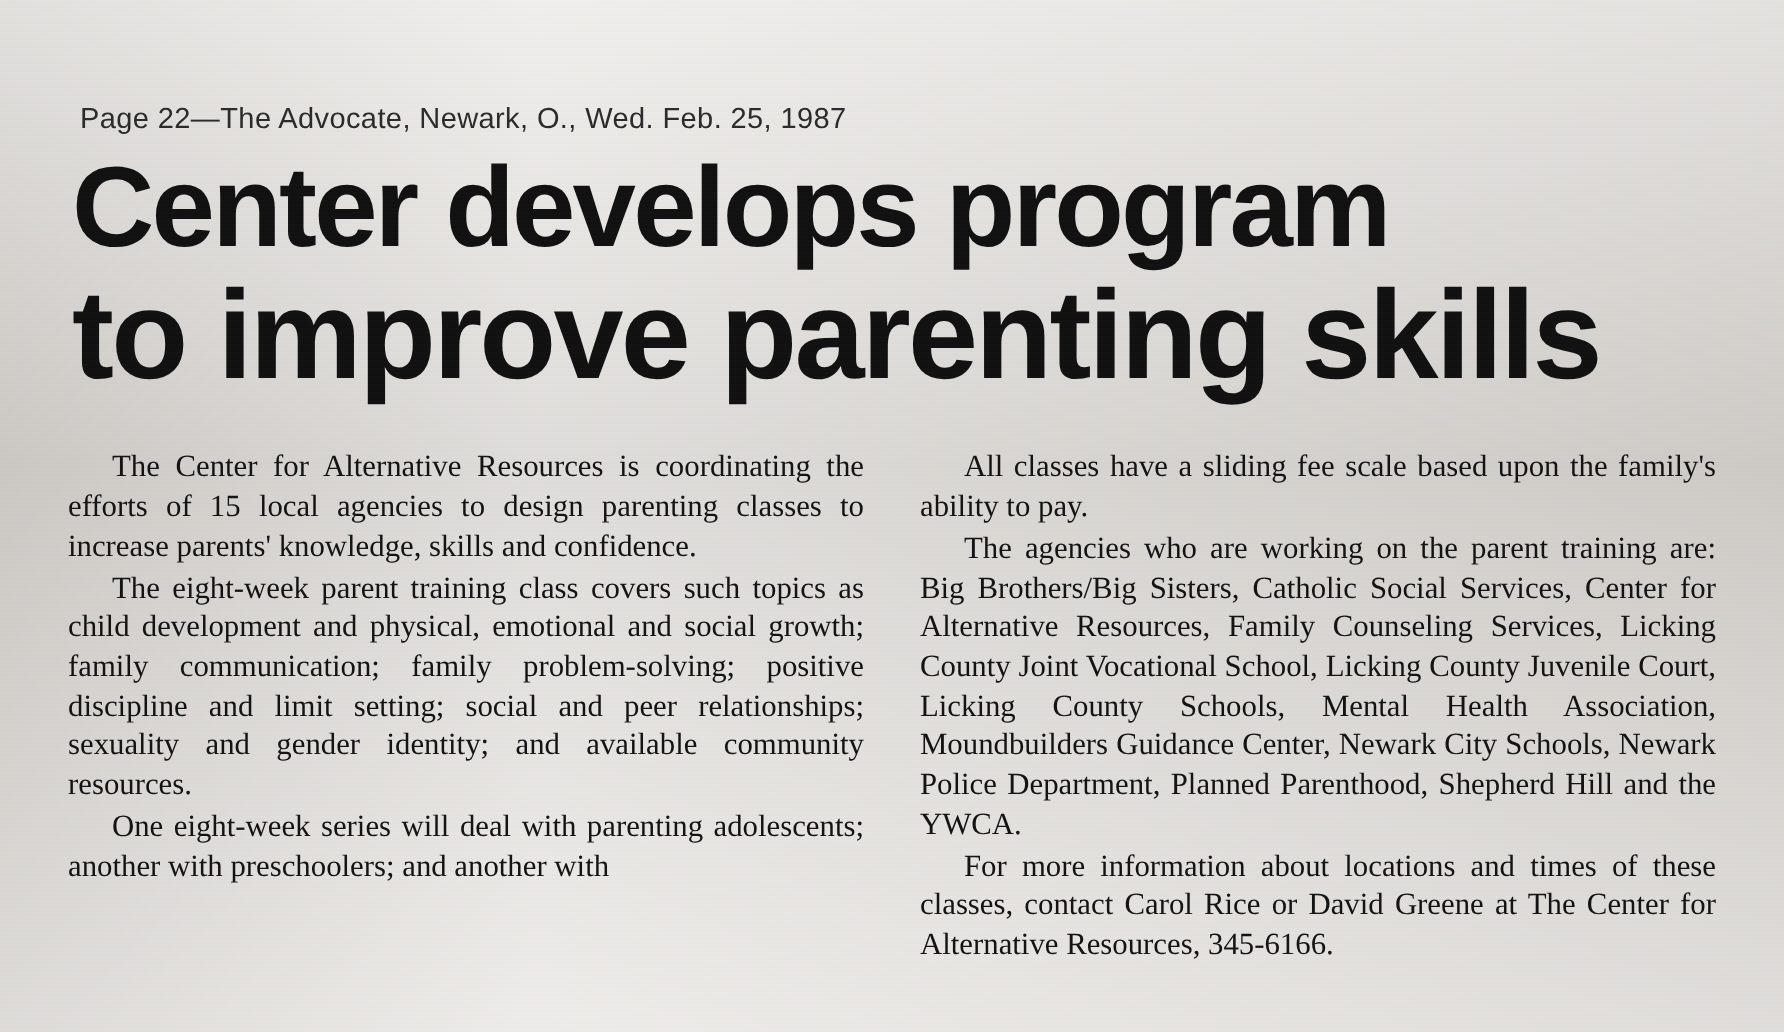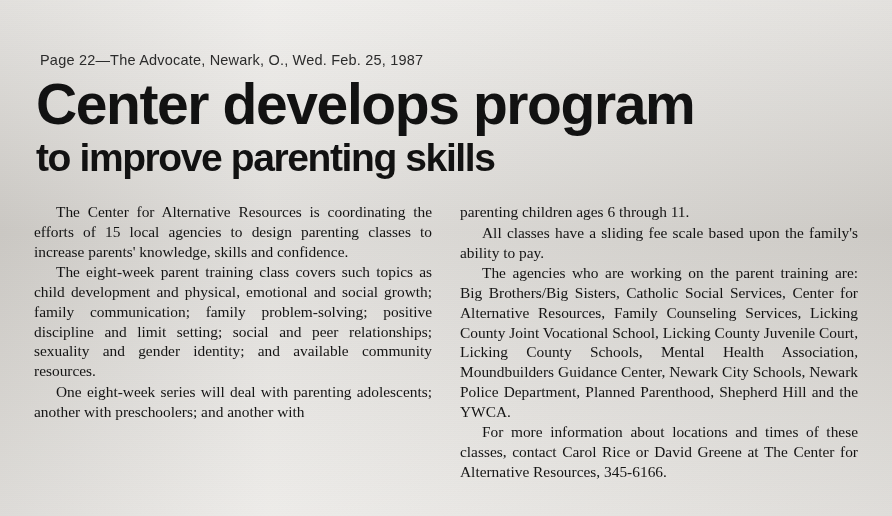--- a/index.html
+++ b/index.html
@@ -47,21 +47,21 @@
     letter-spacing: -1.4px;
     line-height: 0.92;
     margin: 10px 0 0 2px;
   }
   .headline .l1 {
     display: block;
     font-size: 57px;
   }
   .headline .l2 {
     display: block;
-    font-size: 39px;
+    font-size: 63px;
     margin-top: 10px;
   }
   .columns {
     display: flex;
     gap: 28px;
     margin-top: 26px;
   }
   .col {
     width: 404px;
     font-family: Liberation Serif, serif;
@@ -97,21 +97,20 @@
 
   <div class="columns">
 
     <div class="col">
       <p>The Center for Alternative Resources is coordinating the efforts of 15 local agencies to design parenting classes to increase parents' knowledge, skills and confidence.</p>
       <p>The eight-week parent training class covers such topics as child development and physical, emotional and social growth; family communication; family problem-solving; positive discipline and limit setting; social and peer relationships; sexuality and gender identity; and available community resources.</p>
       <p>One eight-week series will deal with parenting adolescents; another with preschoolers; and another with</p>
     </div>
 
     <div class="col">
-      <p class="noindent">parenting children ages 6 through 11.</p>
       <p>All classes have a sliding fee scale based upon the family's ability to pay.</p>
       <p>The agencies who are working on the parent training are: Big Brothers/Big Sisters, Catholic Social Services, Center for Alternative Resources, Family Counseling Services, Licking County Joint Vocational School, Licking County Juvenile Court, Licking County Schools, Mental Health Association, Moundbuilders Guidance Center, Newark City Schools, Newark Police Department, Planned Parenthood, Shepherd Hill and the YWCA.</p>
       <p>For more information about locations and times of these classes, contact Carol Rice or David Greene at The Center for Alternative Resources, 345-6166.</p>
     </div>
 
   </div>
 
   <div class="noise"></div>
 </div>
 

